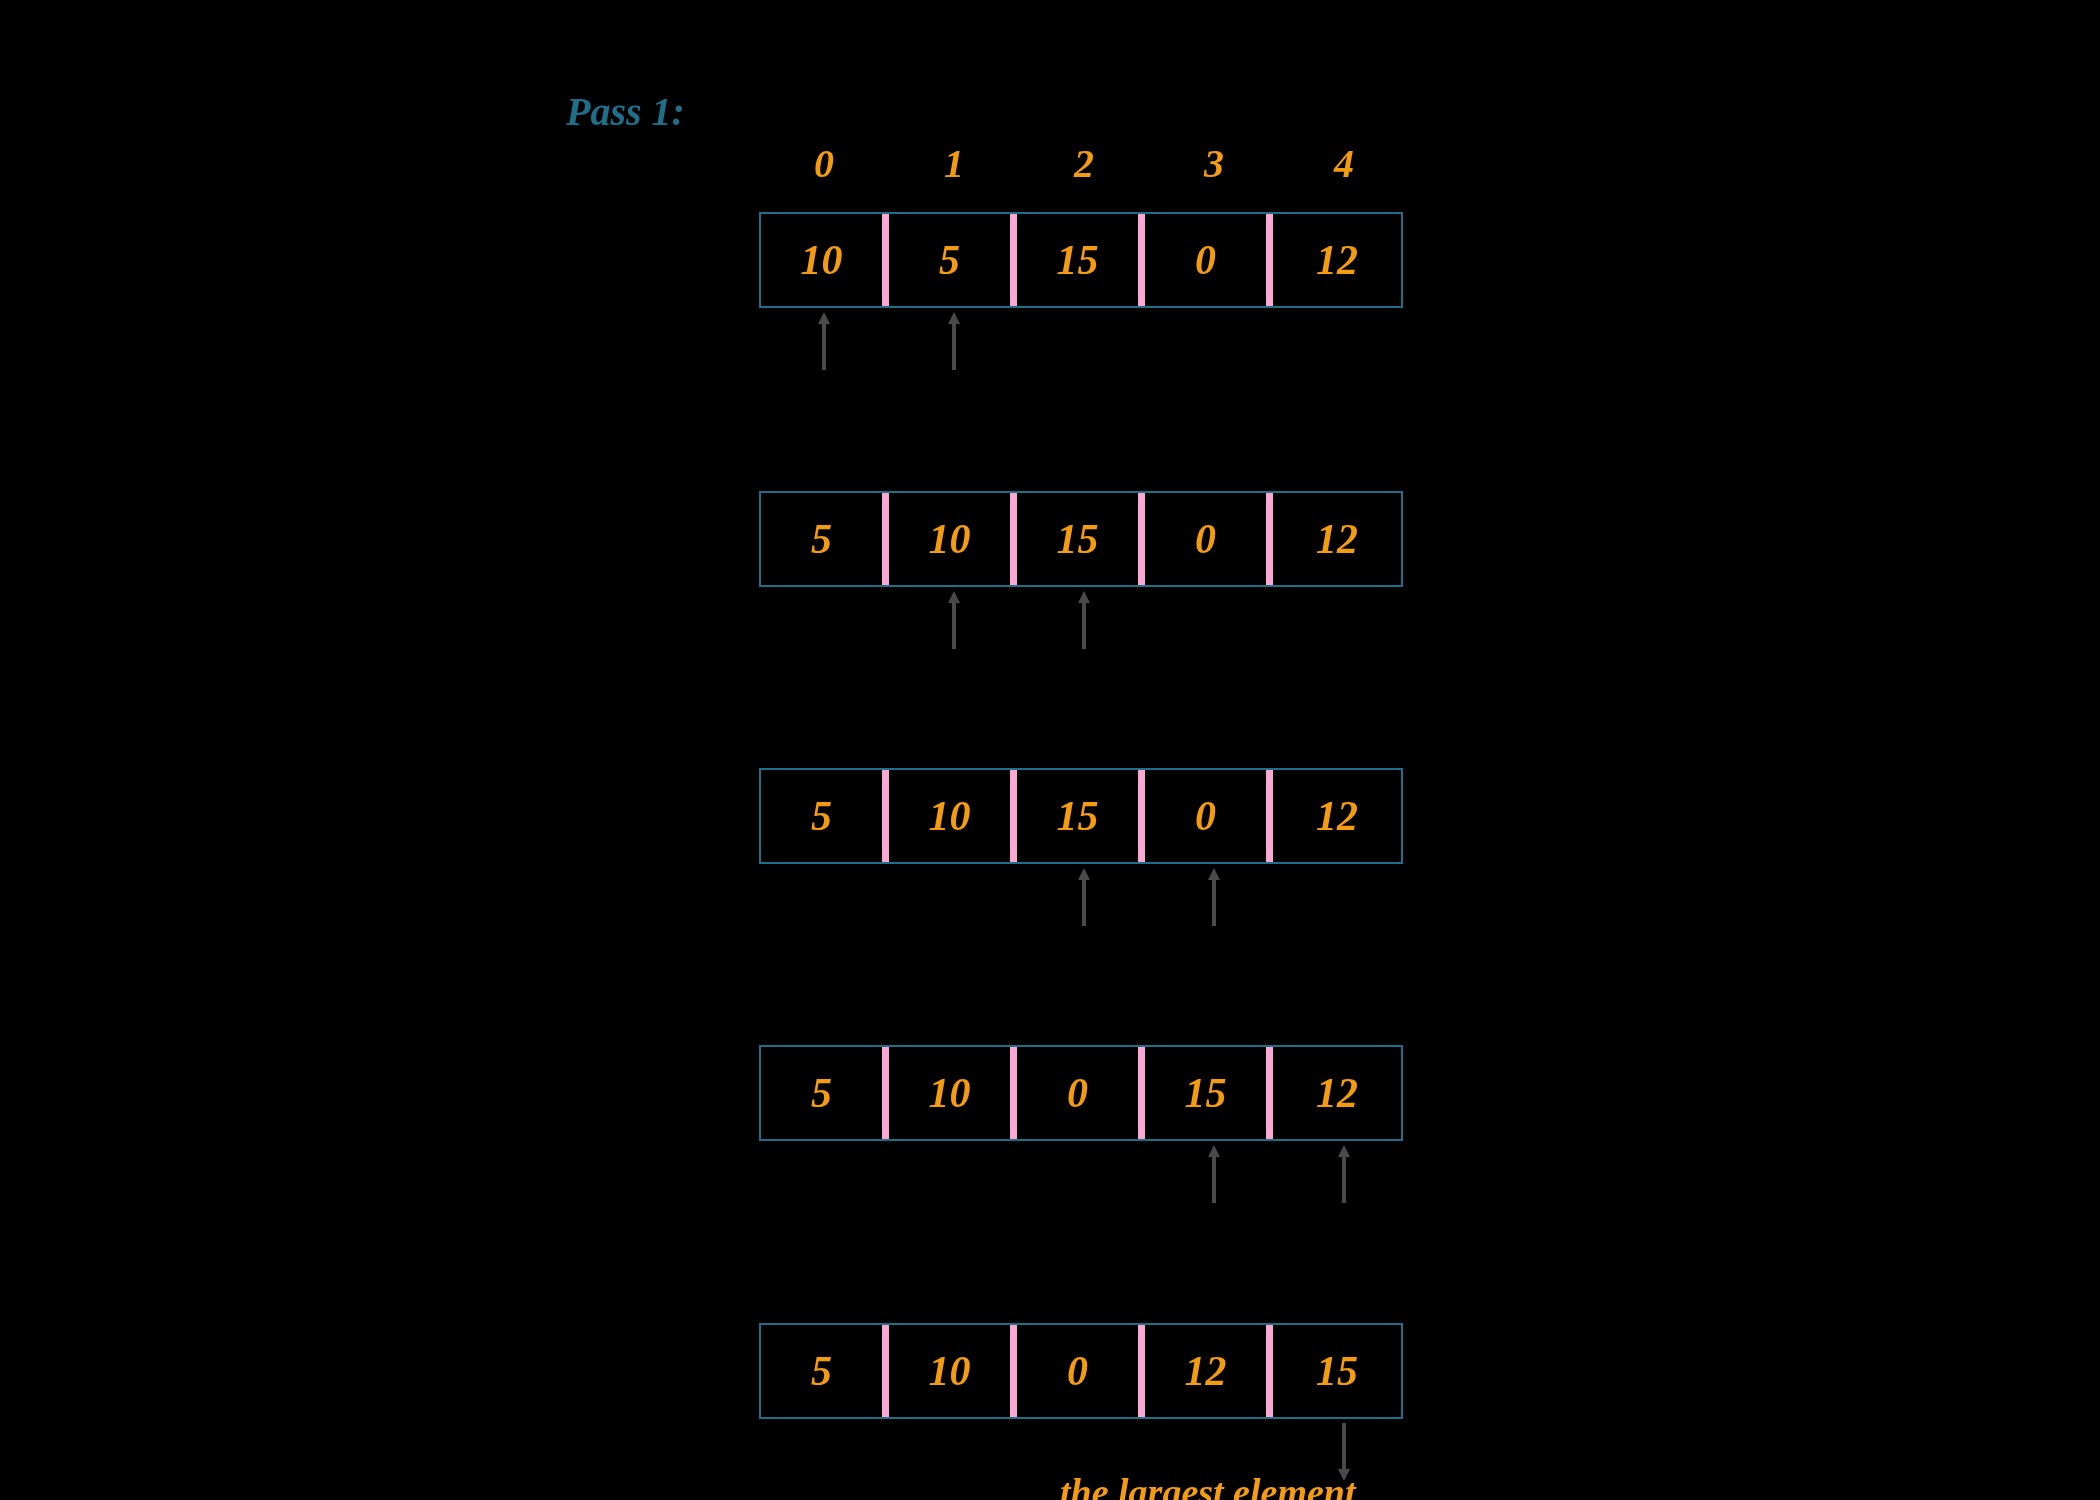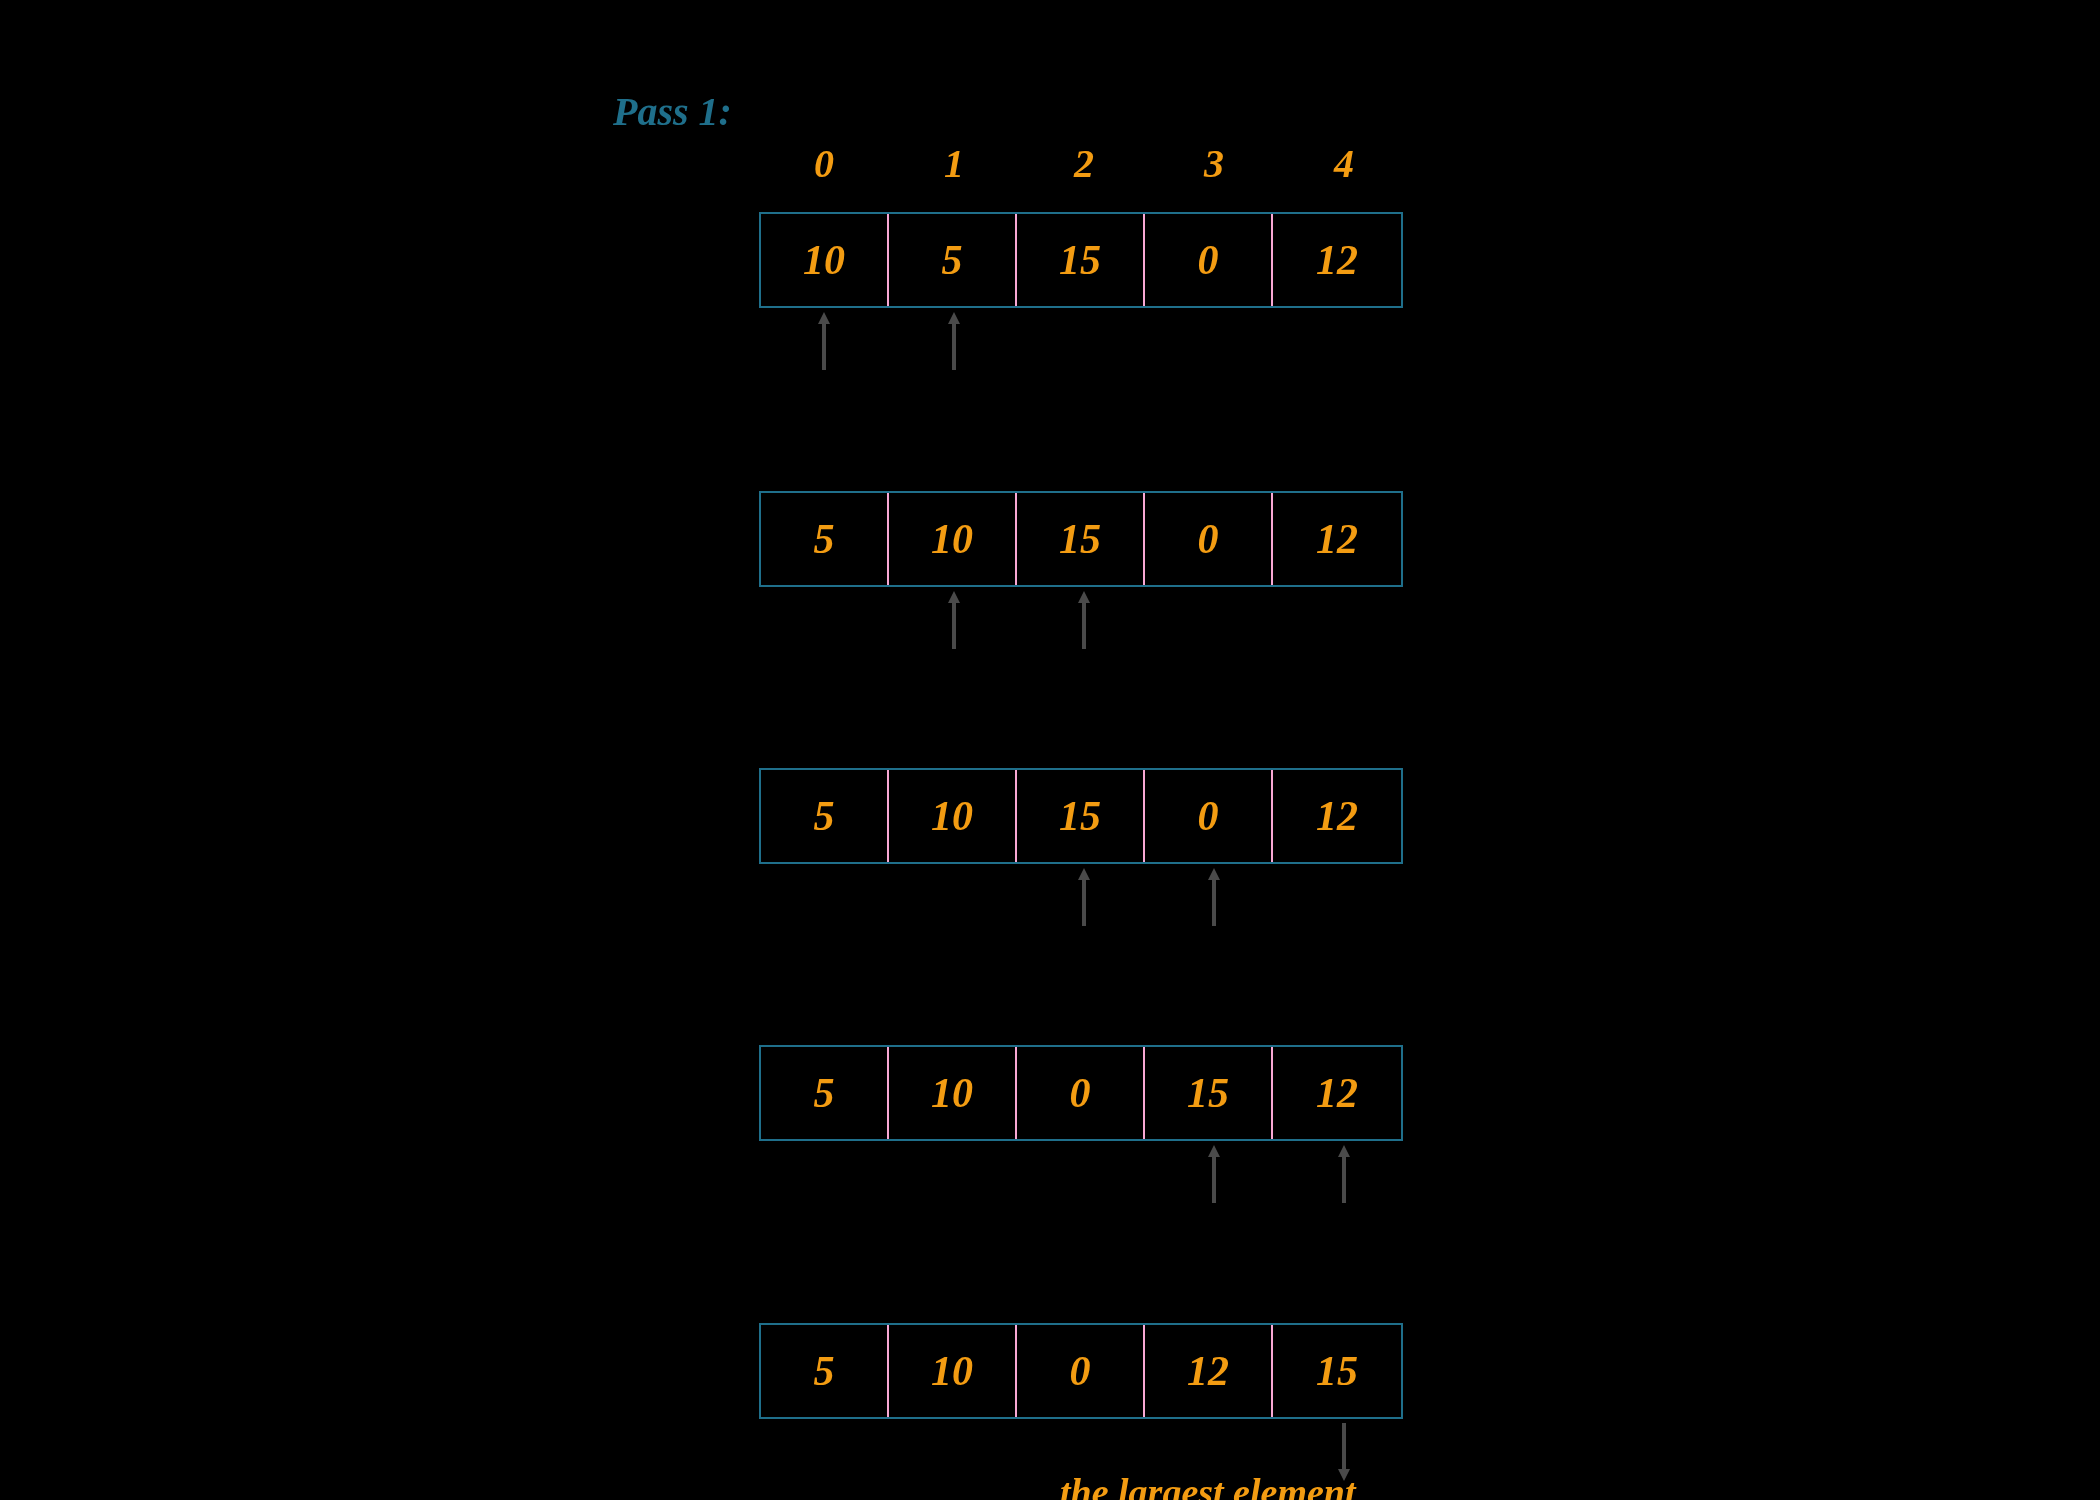--- a/index.html
+++ b/index.html
@@ -43,21 +43,21 @@
   .cell {
     width: 128px;
     height: 92px;
     display: flex;
     align-items: center;
     justify-content: center;
     color: #f39c12;
     font-size: 42px;
     font-weight: 700;
     font-style: italic;
-    border-right: 2px solid #f9a8d4;
+    border-right: 7px solid #f9a8d4;
     box-sizing: border-box;
   }
   .cell:last-child { border-right: none; }
   .arrow-up {
     position: absolute;
     width: 20px;
     height: 58px;
   }
   .arrow-up svg { width: 100%; height: 100%; }
   .arrow-down {
@@ -72,21 +72,21 @@
     font-size: 38px;
     font-weight: 700;
     font-style: italic;
   }
 </style>
 </head>
 <body>
 
 <div class="stage">
 
-  <div class="title" style="top:88px; left:566px;margin-left:47px;">Pass 1:</div>
+  <div class="title" style="top:88px; left:566px;">Pass 1:</div>
 
   <div class="indices" style="top:140px; left:759px;">
     <div class="idx">0</div>
     <div class="idx">1</div>
     <div class="idx">2</div>
     <div class="idx">3</div>
     <div class="idx">4</div>
   </div>
 
   <div class="array" style="top:212px; left:759px;">

